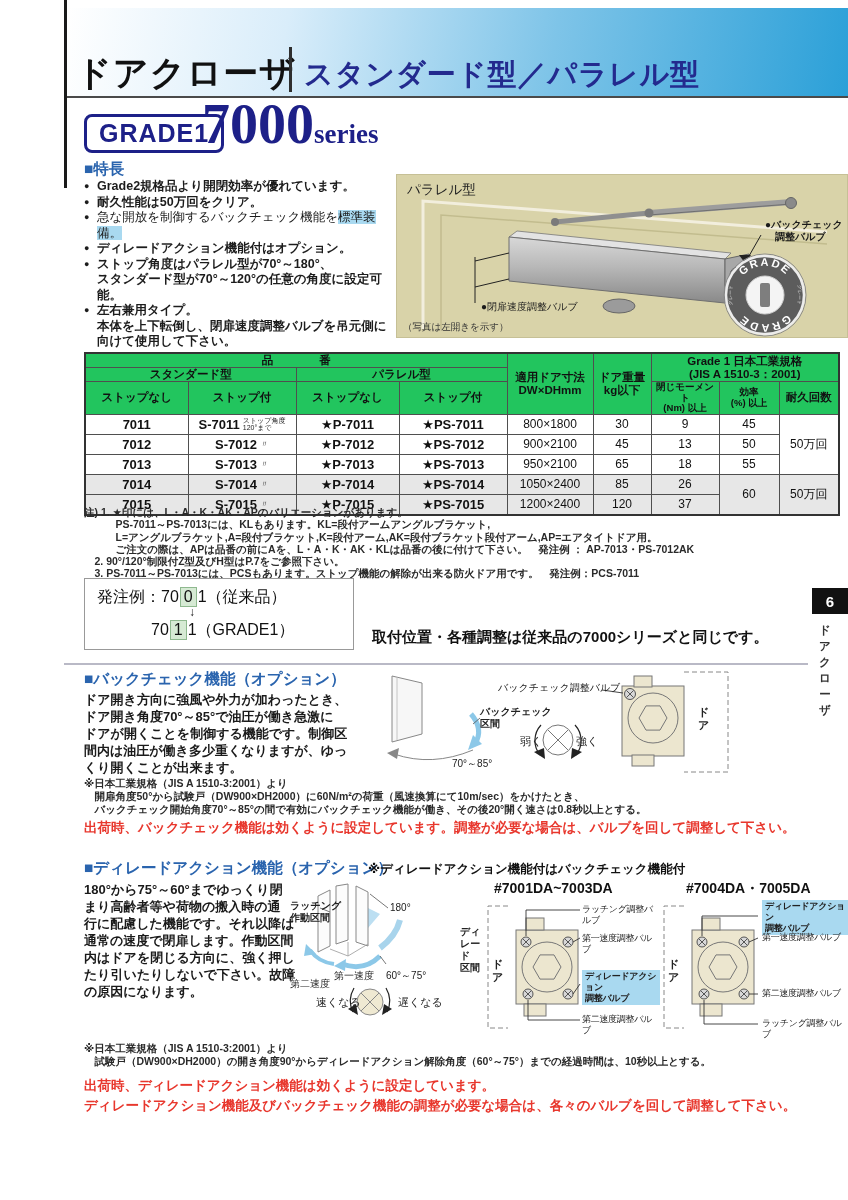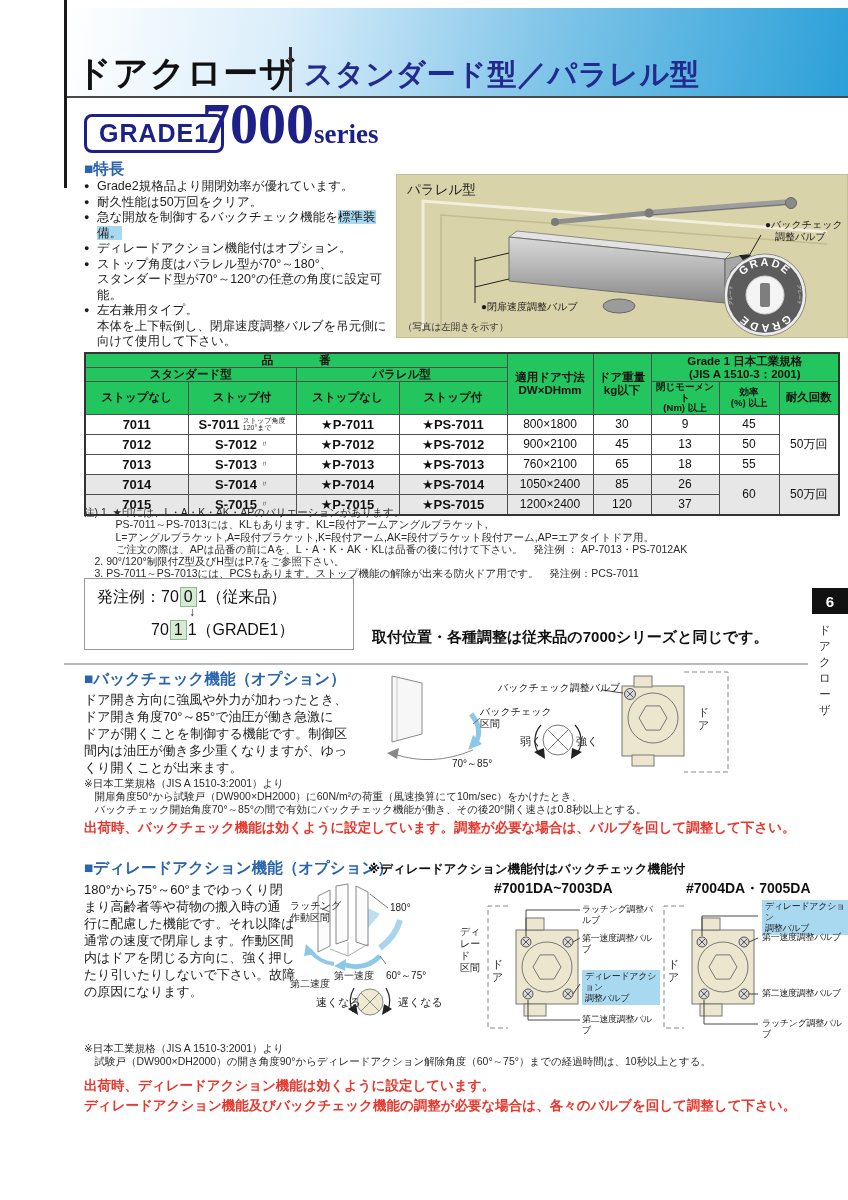--- a/index.html
+++ b/index.html
@@ -1,19 +1,19 @@
 <!DOCTYPE html>
 <html><head>
 <meta charset="utf-8">
 <style>
   html,body{margin:0;padding:0;background:#fff;}
   #page{position:relative;width:848px;height:1200px;background:#ffffff;
         font-family:"Liberation Sans","DejaVu Sans",sans-serif;color:#1a1a1a;overflow:hidden;}
   .abs{position:absolute;}
-  .pre{white-space:pre-line;}
+  .pre{white-space:pre-line;font-weight:bold;}
 
   
   .left-rule{left:64px;top:0;width:3px;height:188px;background:#1a1a1a;}
   .header-band{left:67px;top:8px;width:781px;height:88px;
      background:linear-gradient(100deg,#ffffff 0%,#d9edfa 28%,#7ec4e8 62%,#2ba0d8 100%);
      border-bottom:2px solid #4a4a4a;}
   .header-title{left:76px;top:50px;font-size:35px;font-weight:bold;color:#111;letter-spacing:1px;}
   .header-divider{left:289px;top:47px;width:3px;height:45px;background:#2e2e2e;}
   .header-subtitle{left:304px;top:55px;font-size:29px;font-weight:bold;color:#232a8e;letter-spacing:1px;}
 
@@ -245,21 +245,21 @@
       <td>50</td>
     </tr>
     <tr>
       <td class="part">7013</td>
       <td class="part"><span class="s-wrap">
               <span>S-7013</span>
               <span class="ditto">〃</span>
             </span></td>
       <td class="part">★P-7013</td>
       <td class="part">★PS-7013</td>
-      <td>760×2100</td>
+      <td>950×2100</td>
       <td>65</td>
       <td>18</td>
       <td>55</td>
     </tr>
     <tr class="gray">
       <td class="part">7014</td>
       <td class="part"><span class="s-wrap">
               <span>S-7014</span>
               <span class="ditto">〃</span>
             </span></td>

